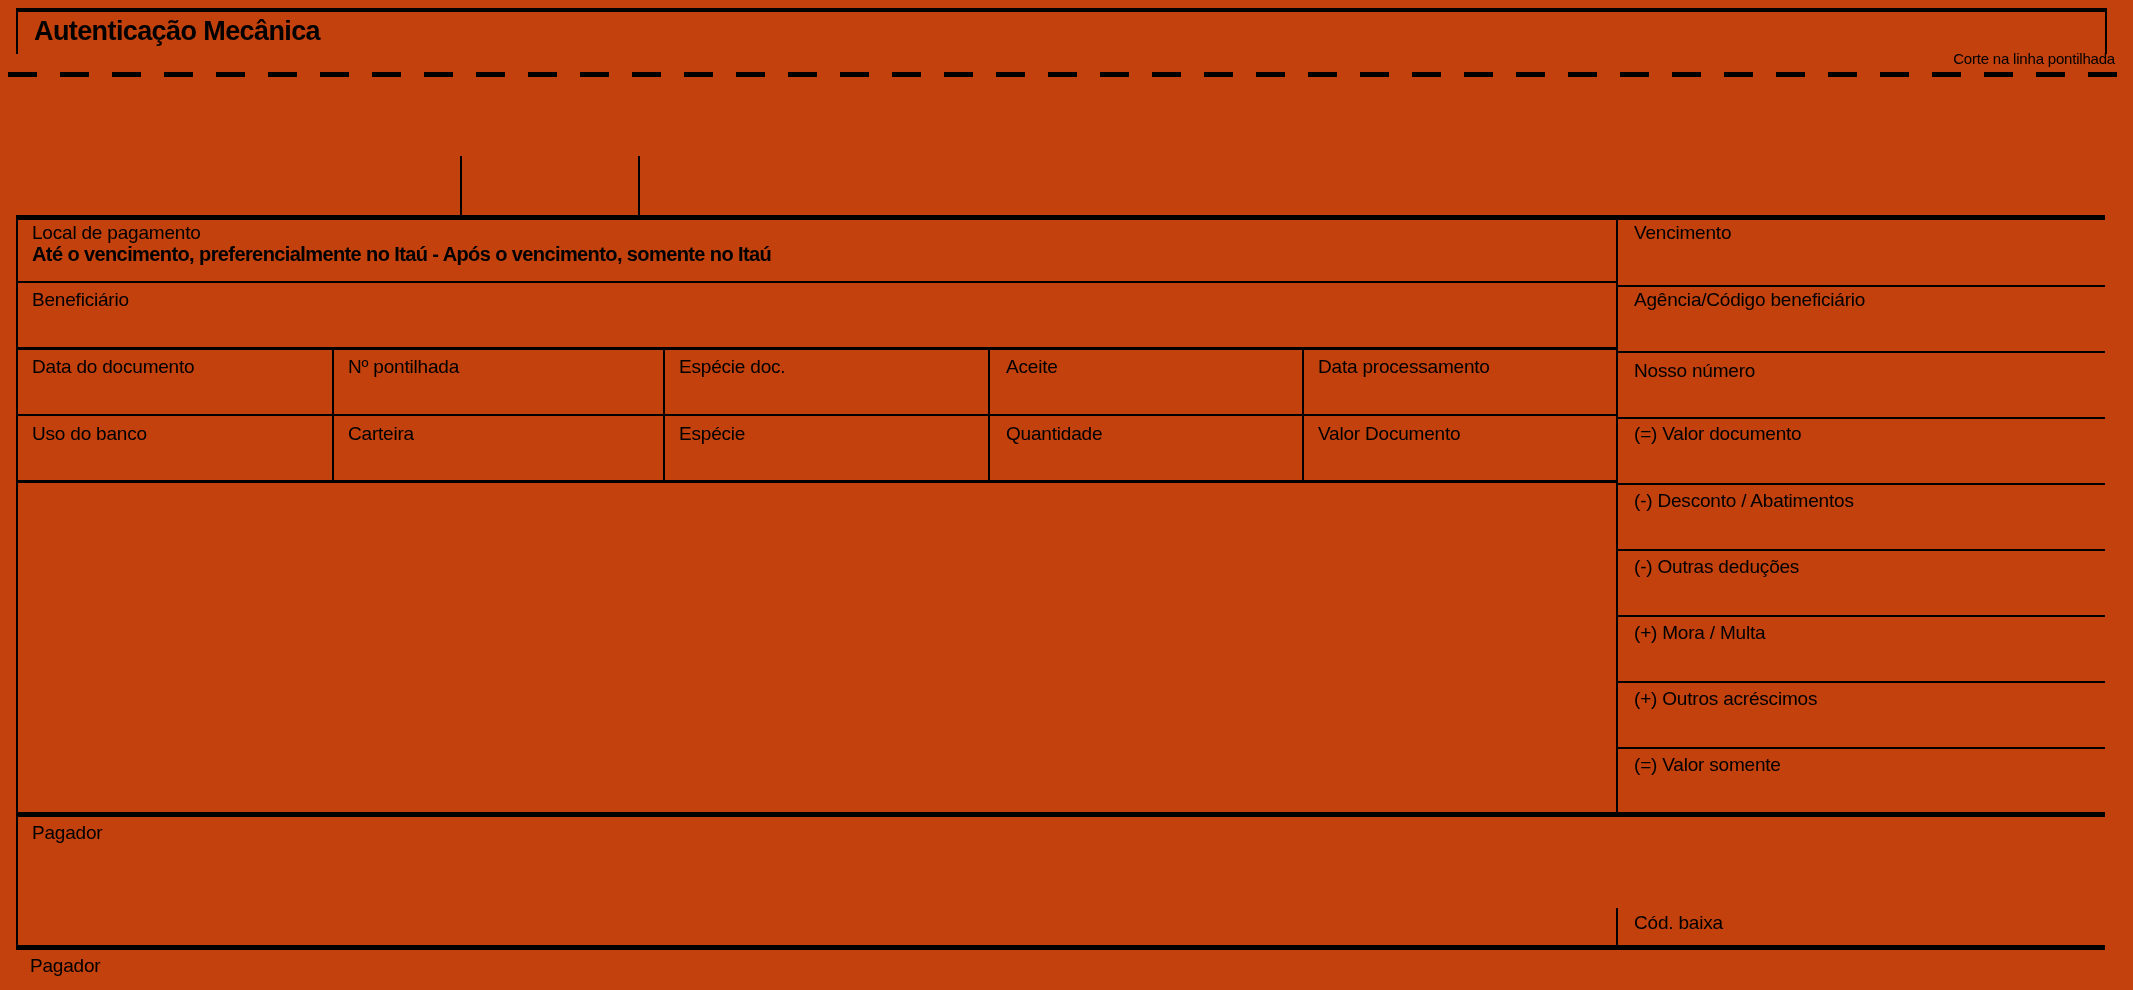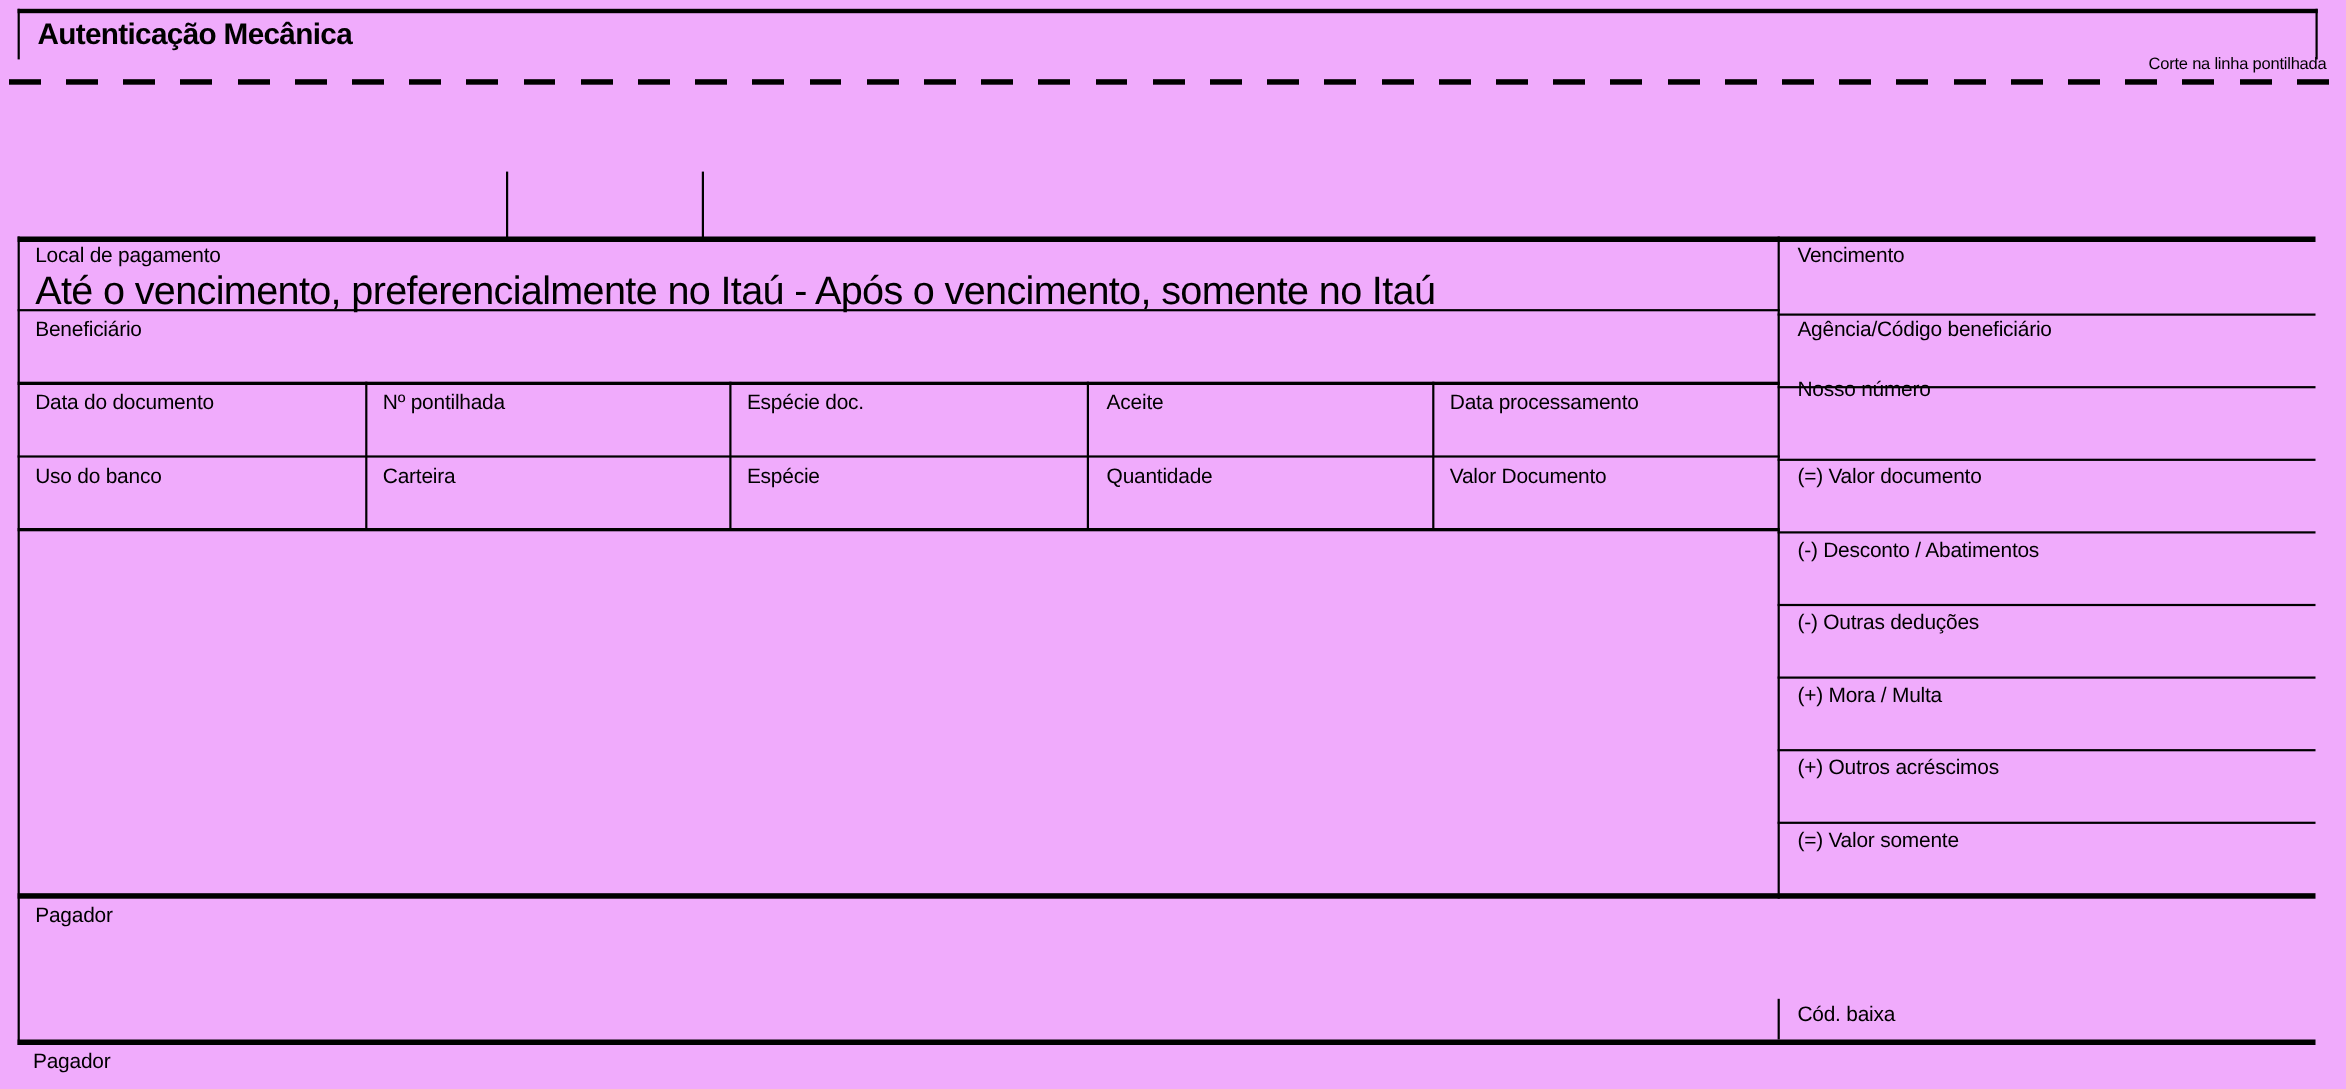--- a/index.html
+++ b/index.html
@@ -1,34 +1,34 @@
 <!DOCTYPE html>
 <html><head>
 <meta charset="utf-8">
 <style>
   html, body { margin: 0; padding: 0; background: #ffffff; }
   #stage {
     position: relative;
     width: 2133px;
     height: 990px;
-    background: #f0abfc;
+    background: #c2410c;
     font-family: "Liberation Sans", sans-serif;
     color: #000000;
     overflow: hidden;
   }
   .abs { position: absolute; }
   .label {
     font-size: 19px;
     letter-spacing: -0.2px;
     color: #000000;
     white-space: nowrap;
   }
   .label-big-bold {
-    font-size: 36px;
-    font-weight: normal;
+    font-size: 20px;
+    font-weight: bold;
     letter-spacing: -0.6px;
     white-space: nowrap;
   }
   .hline { position: absolute; background: #000000; }
   .vline { position: absolute; background: #000000; }
   .dashed-line {
     position: absolute;
     left: 8px; top: 72px;
     width: 2125px; height: 5px;
     background: repeating-linear-gradient(90deg, #000 0px, #000 29px, transparent 29px, transparent 52px);
@@ -116,21 +116,21 @@
 
   <div class="abs label" style="left:32px; top:289px;">Beneficiário</div>
   <div class="abs" style="left:18px; top:312px; width:1596px; height:33px;"></div>
   <div class="abs label" style="left:1634px; top:289px;">Agência/Código beneficiário</div>
 
   <div class="abs label" style="left:32px; top:356px;">Data do documento</div>
   <div class="abs label" style="left:348px; top:356px;">Nº pontilhada</div>
   <div class="abs label" style="left:679px; top:356px;">Espécie doc.</div>
   <div class="abs label" style="left:1006px; top:356px;">Aceite</div>
   <div class="abs label" style="left:1318px; top:356px;">Data processamento</div>
-  <div class="abs label" style="left:1634px; top:344px;">Nosso número</div>
+  <div class="abs label" style="left:1634px; top:360px;">Nosso número</div>
 
   <div class="abs label" style="left:32px; top:423px;">Uso do banco</div>
   <div class="abs label" style="left:348px; top:423px;">Carteira</div>
   <div class="abs label" style="left:679px; top:423px;">Espécie</div>
   <div class="abs label" style="left:1006px; top:423px;">Quantidade</div>
   <div class="abs label" style="left:1318px; top:423px;">Valor Documento</div>
   <div class="abs label" style="left:1634px; top:423px;">(=) Valor documento</div>
 
   <div class="abs" style="left:18px; top:515px; width:1596px; height:295px;"></div>
 

